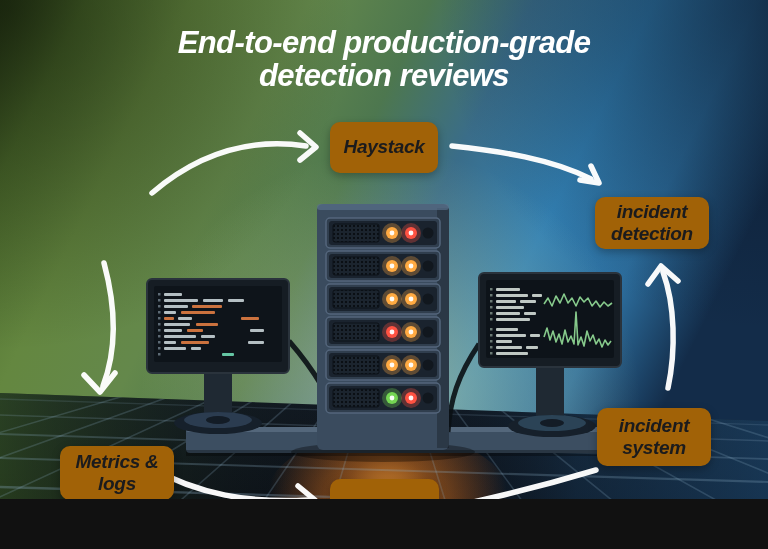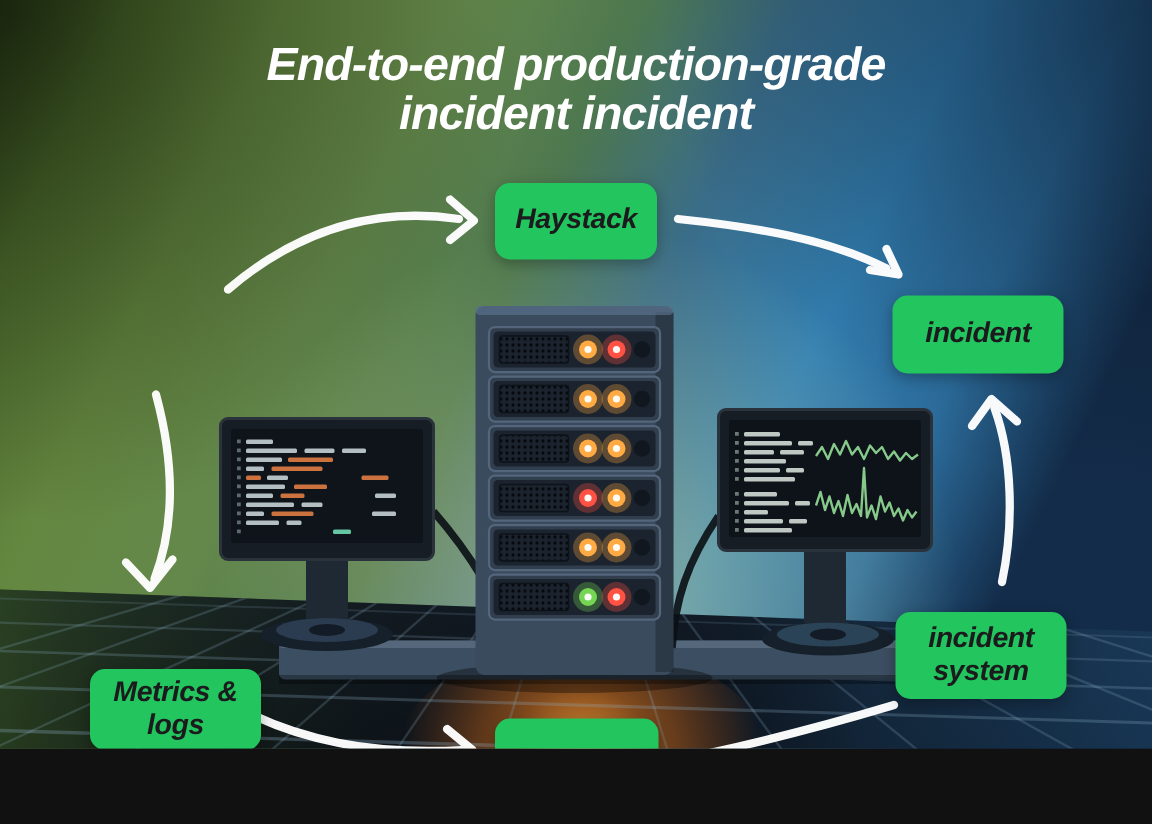--- a/index.html
+++ b/index.html
@@ -2,21 +2,21 @@
 <html><head>
 <meta charset="utf-8">
 <style>
   html,body{margin:0;padding:0;background:#111;}
   #stage{position:relative;width:768px;height:499px;overflow:hidden;
          font-family:"Liberation Sans",sans-serif;font-style:italic;}
   #scene{position:absolute;left:0;top:0;}
   .title{position:absolute;left:0;top:26px;width:768px;text-align:center;
          color:#ffffff;font-weight:700;font-size:31px;line-height:1.07;
          letter-spacing:-0.6px;}
-  .node{position:absolute;background:#22c55e;border-radius:10px;
+  .node{position:absolute;background:#a16207;border-radius:10px;
         display:flex;flex-direction:column;align-items:center;justify-content:center;
         color:#1b1b1d;font-weight:600;font-size:19px;line-height:1.18;
         letter-spacing:-0.3px;text-align:center;
         box-shadow:0 3px 9px rgba(0,0,0,.28);}
   #node-haystack{left:330px;top:122px;width:108px;height:51px;}
   #node-multi-agent{left:58px;top:199px;width:116px;height:54px;}
   #node-incident-detection{left:595px;top:197px;width:114px;height:52px;}
   #node-metrics-logs{left:60px;top:410px;width:114px;height:54px;margin-top:36px;}
   #node-incident-reviews{left:597px;top:408px;width:114px;height:58px;}
   #node-output{left:330px;top:479px;width:109px;height:58px;}
@@ -301,30 +301,31 @@
     <path d="M298,486 L315,500 L297,514"></path>
     <path d="M464,504 C506,495 556,482 596,470"></path>
     <path d="M668,388 C676,350 675,305 663,272"></path>
     <path d="M648,284 L661,266 L678,281"></path>
     <path d="M48,543 L100,532" opacity="0.75"></path>
   </g>
 </svg>
 
 <div class="title">
   <div>End-to-end production-grade</div>
-  <div>incident incident</div>
+  <div>detection reviews</div>
 </div>
 
 <div class="node" id="node-haystack">
   <span>Haystack</span>
 </div>
 
 
 <div class="node" id="node-incident-detection">
   <span>incident</span>
+  <span>detection</span>
 </div>
 
 <div class="node" id="node-metrics-logs">
   <span>Metrics &amp;</span>
   <span>logs</span>
 </div>
 
 <div class="node" id="node-incident-reviews">
   <span>incident</span>
   <span>system</span>

